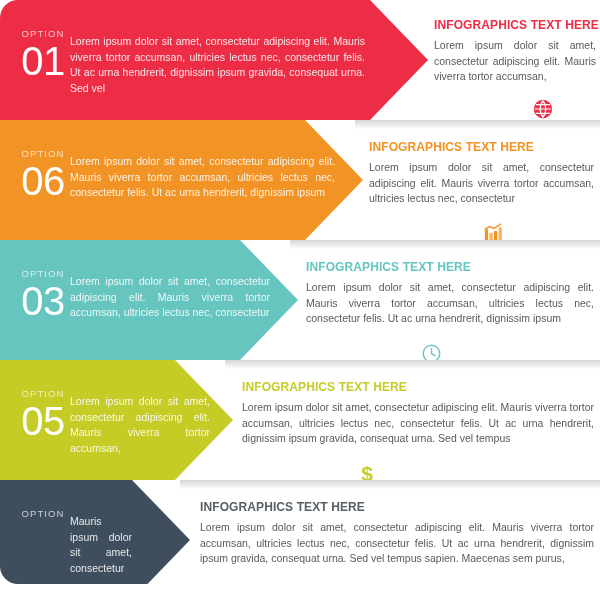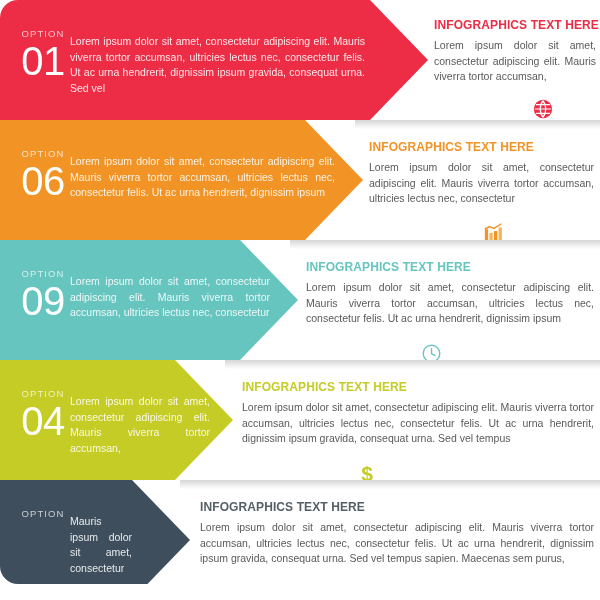--- a/index.html
+++ b/index.html
@@ -130,21 +130,21 @@
   </div>
 
   <div class="band" style="top:240px;">
     <div class="panel" style="width:310px;">
       <div class="panel-shadow"></div>
     </div>
     <div class="arrow" style="width:298px;background:#66C5BF;clip-path:polygon(0 0,240px 0,298px 60px,240px 120px,0 120px);"></div>
 
     <div class="optblock">
       <div class="optlabel">OPTION</div>
-      <div class="optnum">09</div>
+      <div class="optnum">03</div>
     </div>
 
     <div class="innertext" style="left:70px;width:200px;">Lorem ipsum dolor sit amet, consectetur adipiscing elit. Mauris viverra tortor accumsan, ultricies lectus nec, consectetur</div>
 
     <div class="ptitle" style="left:306px;top:20px;width:200px;color:#66C5BF;">INFOGRAPHICS TEXT HERE</div>
     <div class="pbody" style="left:306px;top:40px;width:288px;">Lorem ipsum dolor sit amet, consectetur adipiscing elit. Mauris viverra tortor accumsan, ultricies lectus nec, consectetur felis. Ut ac urna hendrerit, dignissim ipsum</div>
   </div>
 
   <div class="notch" style="left:408px;top:360px;"></div>
   <div class="icon" style="left:418px;top:340px;">
@@ -155,21 +155,21 @@
   </div>
 
   <div class="band" style="top:360px;">
     <div class="panel" style="width:375px;">
       <div class="panel-shadow"></div>
     </div>
     <div class="arrow" style="width:233px;background:#C5CC25;clip-path:polygon(0 0,175px 0,233px 60px,175px 120px,0 120px);"></div>
 
     <div class="optblock">
       <div class="optlabel">OPTION</div>
-      <div class="optnum">04</div>
+      <div class="optnum">05</div>
     </div>
 
     <div class="innertext" style="left:70px;width:140px;">Lorem ipsum dolor sit amet, consectetur adipiscing elit. Mauris viverra tortor accumsan,</div>
 
     <div class="ptitle" style="left:242px;top:20px;width:200px;color:#C5CC25;">INFOGRAPHICS TEXT HERE</div>
     <div class="pbody" style="left:242px;top:40px;width:352px;">Lorem ipsum dolor sit amet, consectetur adipiscing elit. Mauris viverra tortor accumsan, ultricies lectus nec, consectetur felis. Ut ac urna hendrerit, dignissim ipsum gravida, consequat urna. Sed vel tempus</div>
   </div>
 
   <div class="notch" style="left:344px;top:480px;"></div>
   <div class="icon" style="left:354px;top:460px;">

